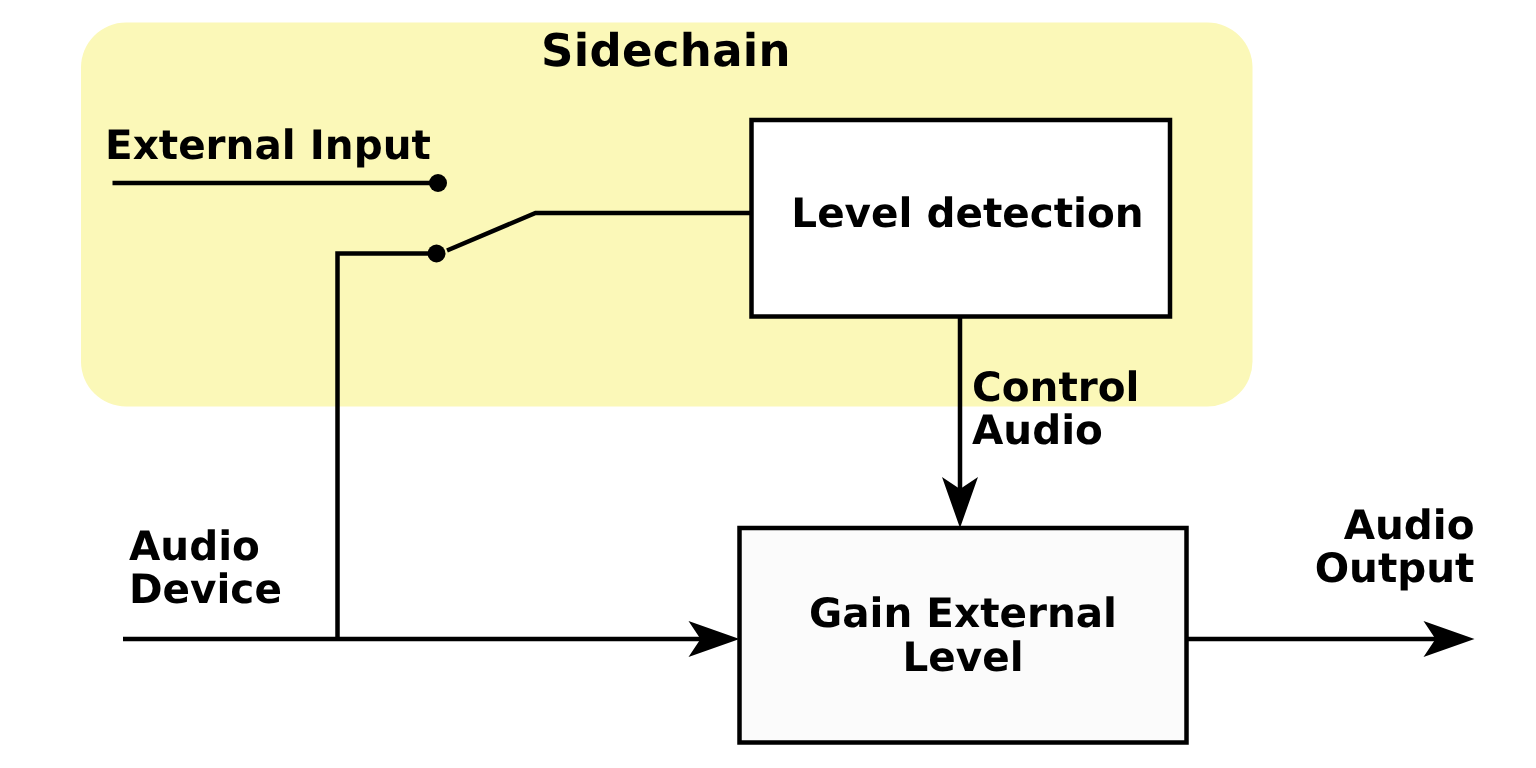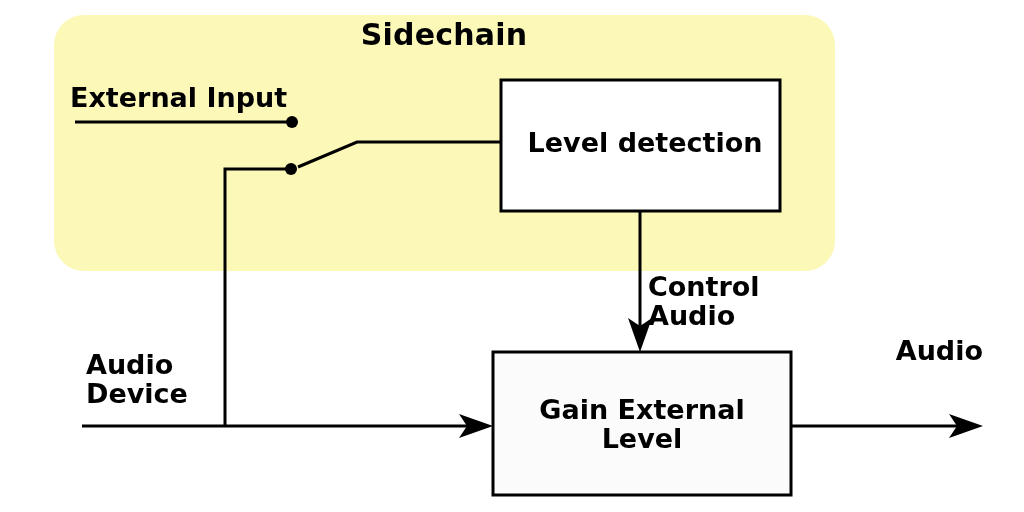--- a/index.html
+++ b/index.html
@@ -51,21 +51,20 @@
     left: 70px; top: 84px;
     font-size: 27px;
   }
   #level-detection-label {
     left: 505px; top: 129px; width: 280px;
     font-size: 27px;
   }
   #control-signal-label {
     left: 648px; top: 245px;
     font-size: 27px;
-    margin-top: 28px;
   }
   #audio-input-label {
     left: 86px; top: 351px;
     font-size: 27px;
   }
   #gain-reduction-label {
     left: 493px; top: 396px; width: 298px;
     font-size: 27px;
   }
   #audio-output-label {
@@ -110,15 +109,15 @@
   <div class="lbl" id="external-input-label">External Input</div>
 
   <div class="lbl ctr" id="level-detection-label">Level detection</div>
 
   <div class="lbl" id="control-signal-label"><span>Control</span><br><span>Audio</span></div>
 
   <div class="lbl" id="audio-input-label"><span>Audio</span><br><span>Device</span></div>
 
   <div class="lbl ctr" id="gain-reduction-label"><span>Gain External</span><br><span>Level</span></div>
 
-  <div class="lbl rgt" id="audio-output-label"><span>Audio</span><br></div>
+  <div class="lbl rgt" id="audio-output-label"><span>Audio</span><br><span>Output</span></div>
 
 </div>
 
 </body></html>

